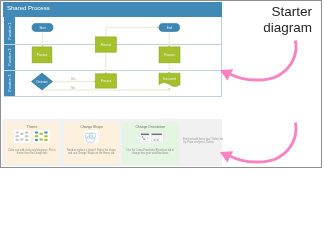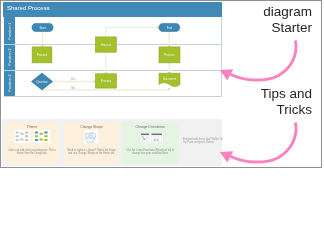--- a/index.html
+++ b/index.html
@@ -206,30 +206,26 @@
           </svg>
         </div>
         <div class="ccap">Use the Cross-Functional Flowchart tab to change how your workflow flows.</div>
       </div>
 
       <div class="finished">Finished with these tips? Select the Tip Pane and press Delete.</div>
     </div>
   </div>
 
   <div class="callout" style="right:9px;top:3px">
+    <div>Starter</div>
     <div>diagram</div>
-    <div>Starter</div>
   </div>
   <svg class="arrow" style="left:216px;top:36px;width:84px;height:50px" viewBox="0 0 84 50">
     <path d="M78.4 3.4 C81 17 75 30.6 61.6 38.4 C50 44.8 27.6 44.6 13.4 37.2" fill="none" stroke="#f983c0" stroke-width="2.9" stroke-linecap="butt"></path>
     <path d="M2.8 32.9 L16.2 32.2 L10.4 43.6 Z" fill="#f983c0"></path>
   </svg>
 
-  <div class="callout" style="right:9px;top:85px">
-    <div>Tips and</div>
-    <div>Tricks</div>
-  </div>
   <svg class="arrow" style="left:216px;top:118px;width:84px;height:50px" viewBox="0 0 84 50">
     <path d="M78.4 3.4 C81 17 75 30.6 61.6 38.4 C50 44.8 27.6 44.6 13.4 37.2" fill="none" stroke="#f983c0" stroke-width="2.9" stroke-linecap="butt"></path>
     <path d="M2.8 32.9 L16.2 32.2 L10.4 43.6 Z" fill="#f983c0"></path>
   </svg>
 
 </div>
 
 </body></html>

